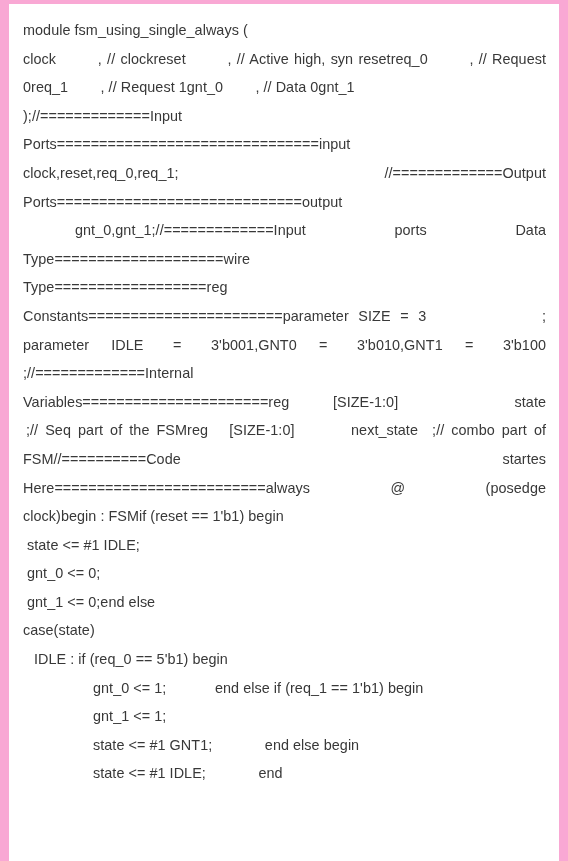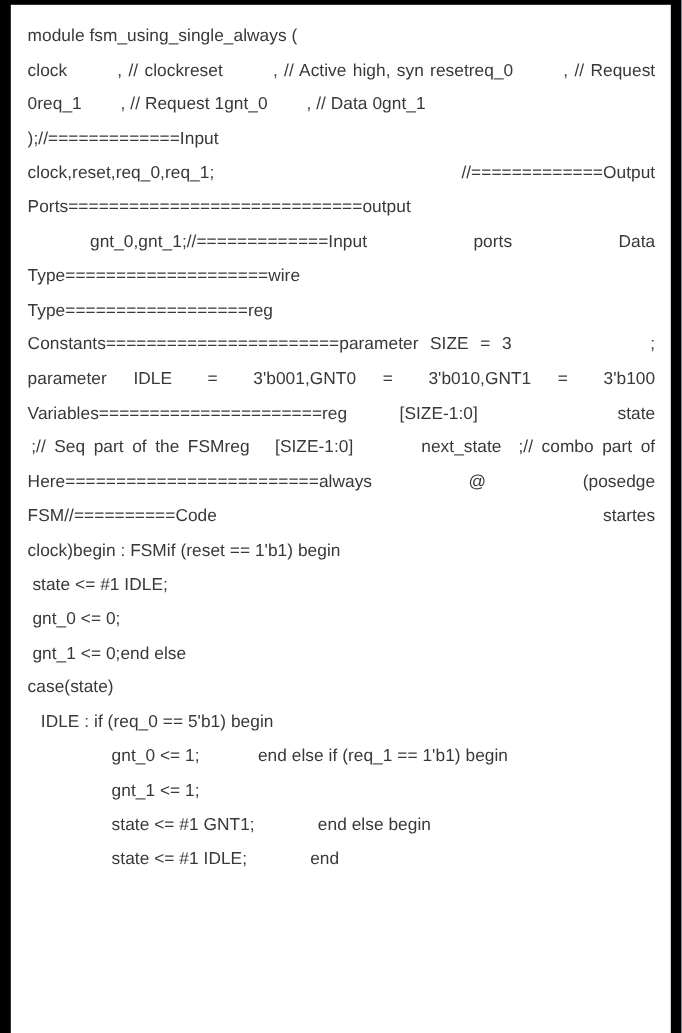--- a/index.html
+++ b/index.html
@@ -10,21 +10,21 @@
     width: 568px;
     height: 861px;
     overflow: hidden;
     background: #c6ced9;
     font-family: "Liberation Sans", sans-serif;
   }
   #doc-frame {
     position: relative;
     width: 568px;
     height: 861px;
-    background: #000000;
+    background: #f9a8d4;
     padding: 4px 9px 0 9px;
   }
   #doc-page {
     background: #ffffff;
     width: 550px;
     min-height: 861px;
     padding: 12px 13px 0 14px;
     position: relative;
   }
   #code-body {
@@ -55,31 +55,33 @@
 </head>
 <body>
 
 <div id="doc-frame">
   <div id="doc-page">
     <div id="code-body">
         <div class="cline l">module fsm_using_single_always (</div>
         <div class="cline j">clock        , // clockreset        , // Active high, syn resetreq_0        , // Request</div>
         <div class="cline l">0req_1        , // Request 1gnt_0        , // Data 0gnt_1</div>
         <div class="cline l">);//=============Input</div>
+        <div class="cline l">Ports===============================input</div>
         <div class="cline j">clock,reset,req_0,req_1;                              //=============Output</div>
         <div class="cline l">Ports=============================output</div>
         <div class="cline j" style="padding-left: 52px;">gnt_0,gnt_1;//=============Input          ports          Data</div>
         <div class="cline l">Type====================wire</div>
         <div class="cline l">Type==================reg</div>
         <div class="cline j">Constants=======================parameter SIZE = 3            ;</div>
         <div class="cline j">parameter   IDLE    =    3'b001,GNT0   =    3'b010,GNT1   =    3'b100</div>
+        <div class="cline l">;//=============Internal</div>
         <div class="cline j">Variables======================reg   [SIZE-1:0]        state</div>
         <div class="cline j" style="padding-left: 3px;">;// Seq part of the FSMreg   [SIZE-1:0]        next_state  ;// combo part of</div>
+        <div class="cline j">FSM//==========Code                                         startes</div>
         <div class="cline j">Here=========================always        @        (posedge</div>
-        <div class="cline j">FSM//==========Code                                         startes</div>
         <div class="cline l">clock)begin : FSMif (reset == 1'b1) begin</div>
         <div class="cline l" style="padding-left: 4px;">state &lt;= #1 IDLE;</div>
         <div class="cline l" style="padding-left: 4px;">gnt_0 &lt;= 0;</div>
         <div class="cline l" style="padding-left: 4px;">gnt_1 &lt;= 0;end else</div>
         <div class="cline l">case(state)</div>
         <div class="cline l" style="padding-left: 11px;">IDLE : if (req_0 == 5'b1) begin</div>
         <div class="cline l" style="padding-left: 70px;">gnt_0 &lt;= 1;            end else if (req_1 == 1'b1) begin</div>
         <div class="cline l" style="padding-left: 70px;">gnt_1 &lt;= 1;</div>
         <div class="cline l" style="padding-left: 70px;">state &lt;= #1 GNT1;             end else begin</div>
         <div class="cline l" style="padding-left: 70px;">state &lt;= #1 IDLE;             end</div>

